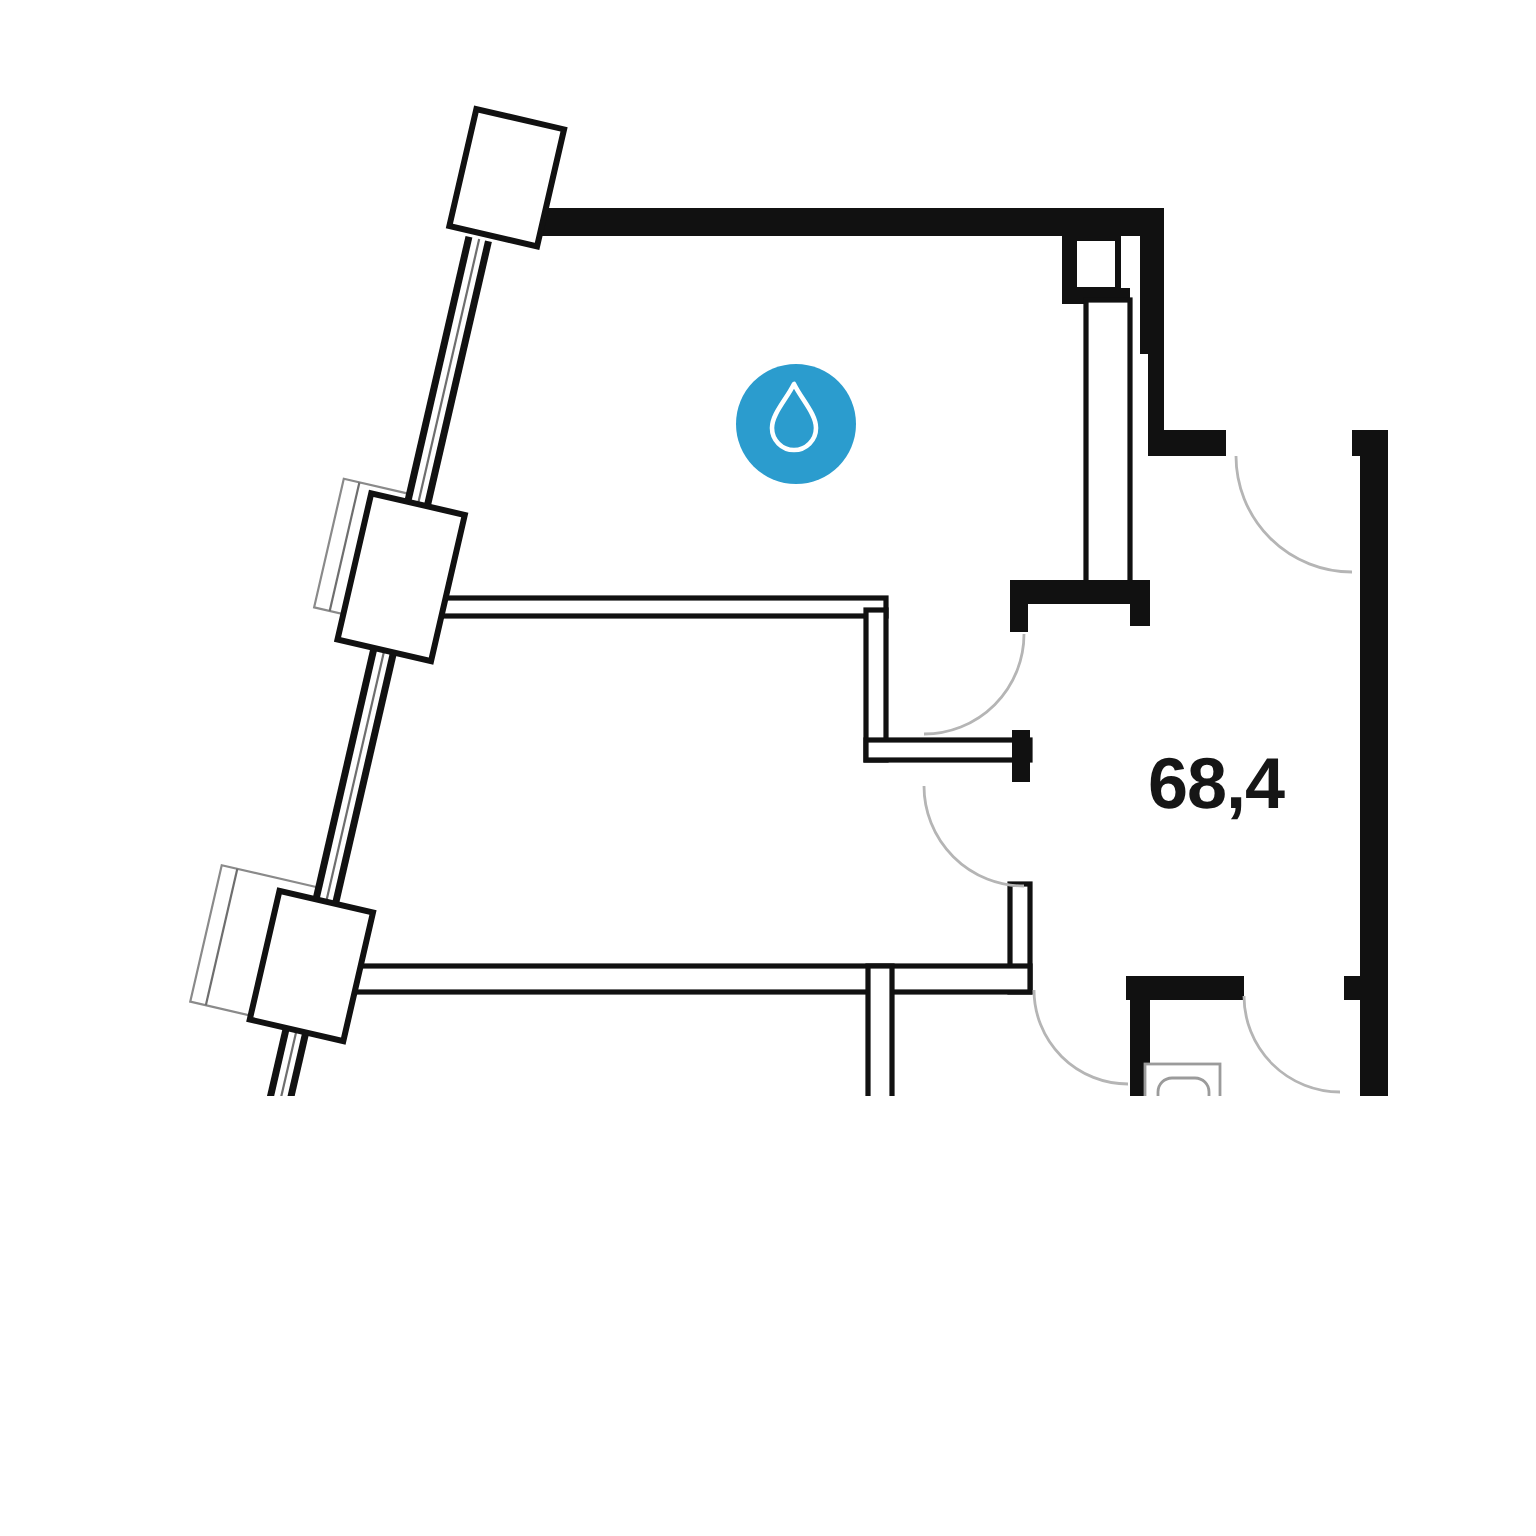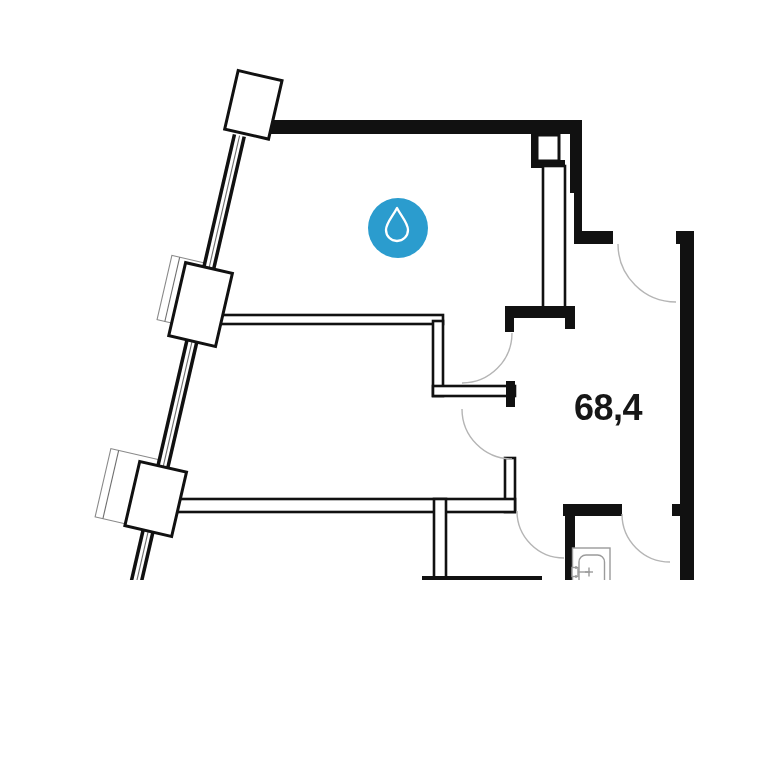--- a/index.html
+++ b/index.html
@@ -1,19 +1,19 @@
 <!DOCTYPE html>
 <html style="--wall: #111111; --door-arc: #b5b5b5; --fixture: #9b9b9b; --background: #ffffff;"><head>
 <meta charset="utf-8">
 <style>
   :root{
     --wall:#111111; --door-arc:#b5b5b5; --fixture:#9b9b9b; --background:#ffffff;
   }
   html,body{margin:0;padding:0;background:var(--background);}
-  .stage{width:768px;height:548px;margin:16px auto;position:relative;background:var(--background);}
+  .stage{width:768px;height:548px;margin:0 auto;position:relative;background:var(--background);}
   svg{display:block;}
   .wall{fill:var(--wall);stroke:none;}
   .dwall{fill:#ffffff;stroke:var(--wall);stroke-width:2.6;}
   .thickline{stroke:var(--wall);stroke-width:3;fill:#ffffff;}
   .shaft{fill:#ffffff;stroke:var(--wall);stroke-width:3;}
   .arc{fill:none;stroke:var(--door-arc);stroke-width:1.4;}
   .fix{fill:#ffffff;stroke:var(--fixture);stroke-width:1.4;}
   .fixline{fill:none;stroke:var(--fixture);stroke-width:1.4;}
   .glaze{stroke:#6e6e6e;stroke-width:1.1;}
   .thinwin{fill:#ffffff;stroke:#8a8a8a;stroke-width:1.1;}

